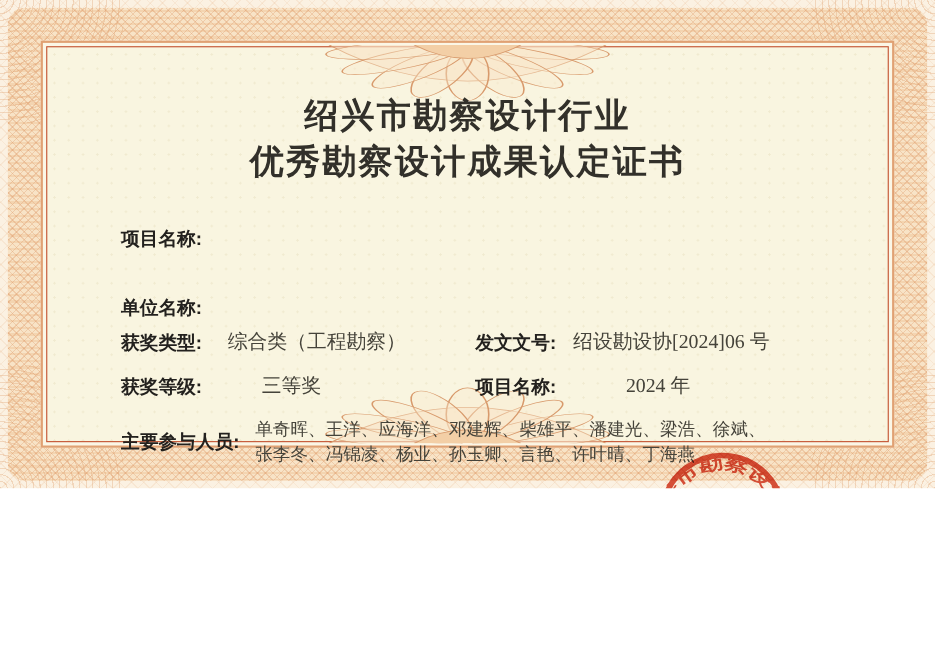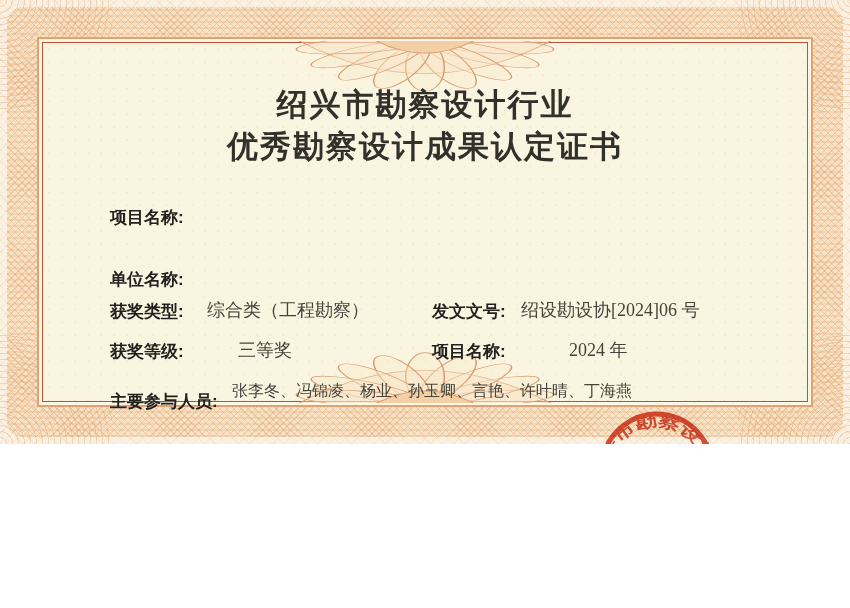--- a/index.html
+++ b/index.html
@@ -103,20 +103,21 @@
     <div class="lab" style="left:432px;top:300px;">发文文号:</div>
     <div class="val" style="left:521px;top:298px;">绍设勘设协[2024]06 号</div>
 
     <div class="lab" style="left:110px;top:340px;text-align:right;">获奖等级:</div>
     <div class="val" style="left:228px;top:338px;margin-left:10px;">三等奖</div>
     <div class="lab" style="left:432px;top:340px;">项目名称:</div>
     <div class="val" style="left:557px;top:338px;margin-left:12px;">2024 年</div>
 
     <div class="lab" style="left:110px;top:390px;">主要参与人员:</div>
     <div class="names">
+      <div>单奇晖、王洋、应海洋、邓建辉、柴雄平、潘建光、梁浩、徐斌、</div>
       <div>张李冬、冯锦凌、杨业、孙玉卿、言艳、许叶晴、丁海燕</div>
     </div>
 
     <div class="issuer">绍兴市勘察设计行业协会</div>
     <div class="idate">二〇二四年五月</div>
 
     <svg class="seal" viewBox="0 0 120 120">
       <defs>
         <path id="sealArc" d="M 14,80 A 48,48 0 1 1 106,80" fill="none"></path>
       </defs>

